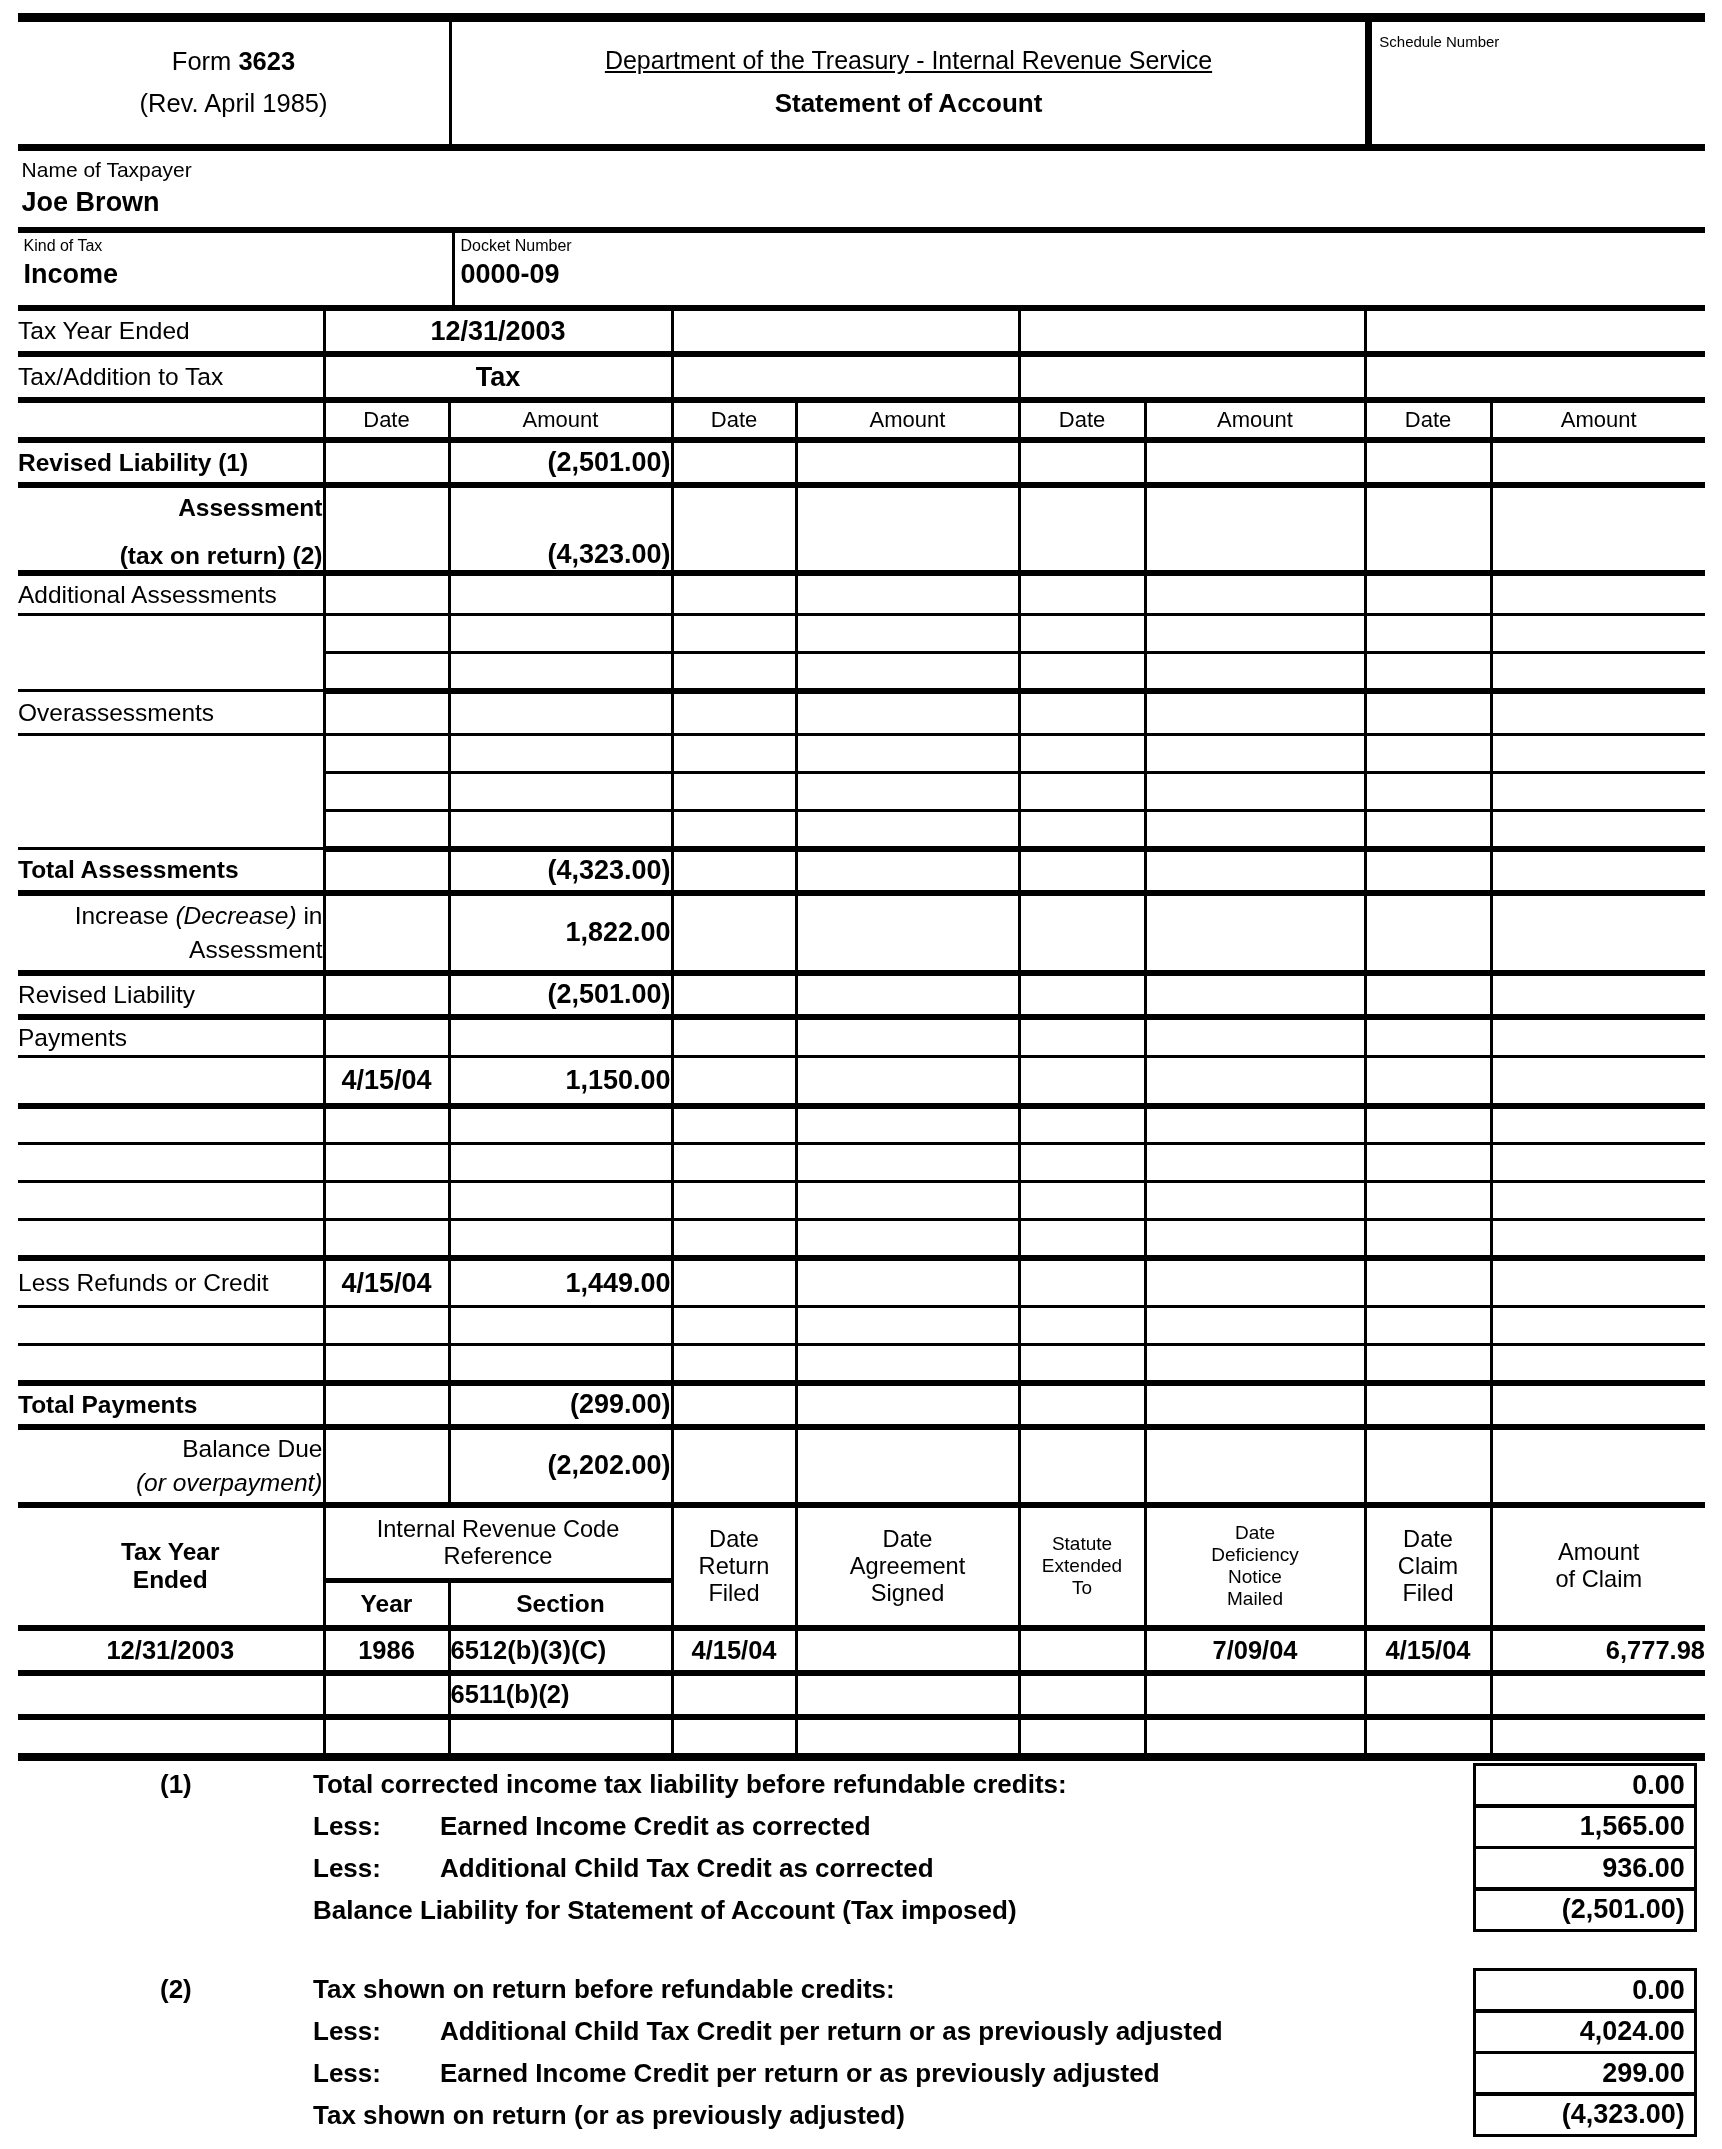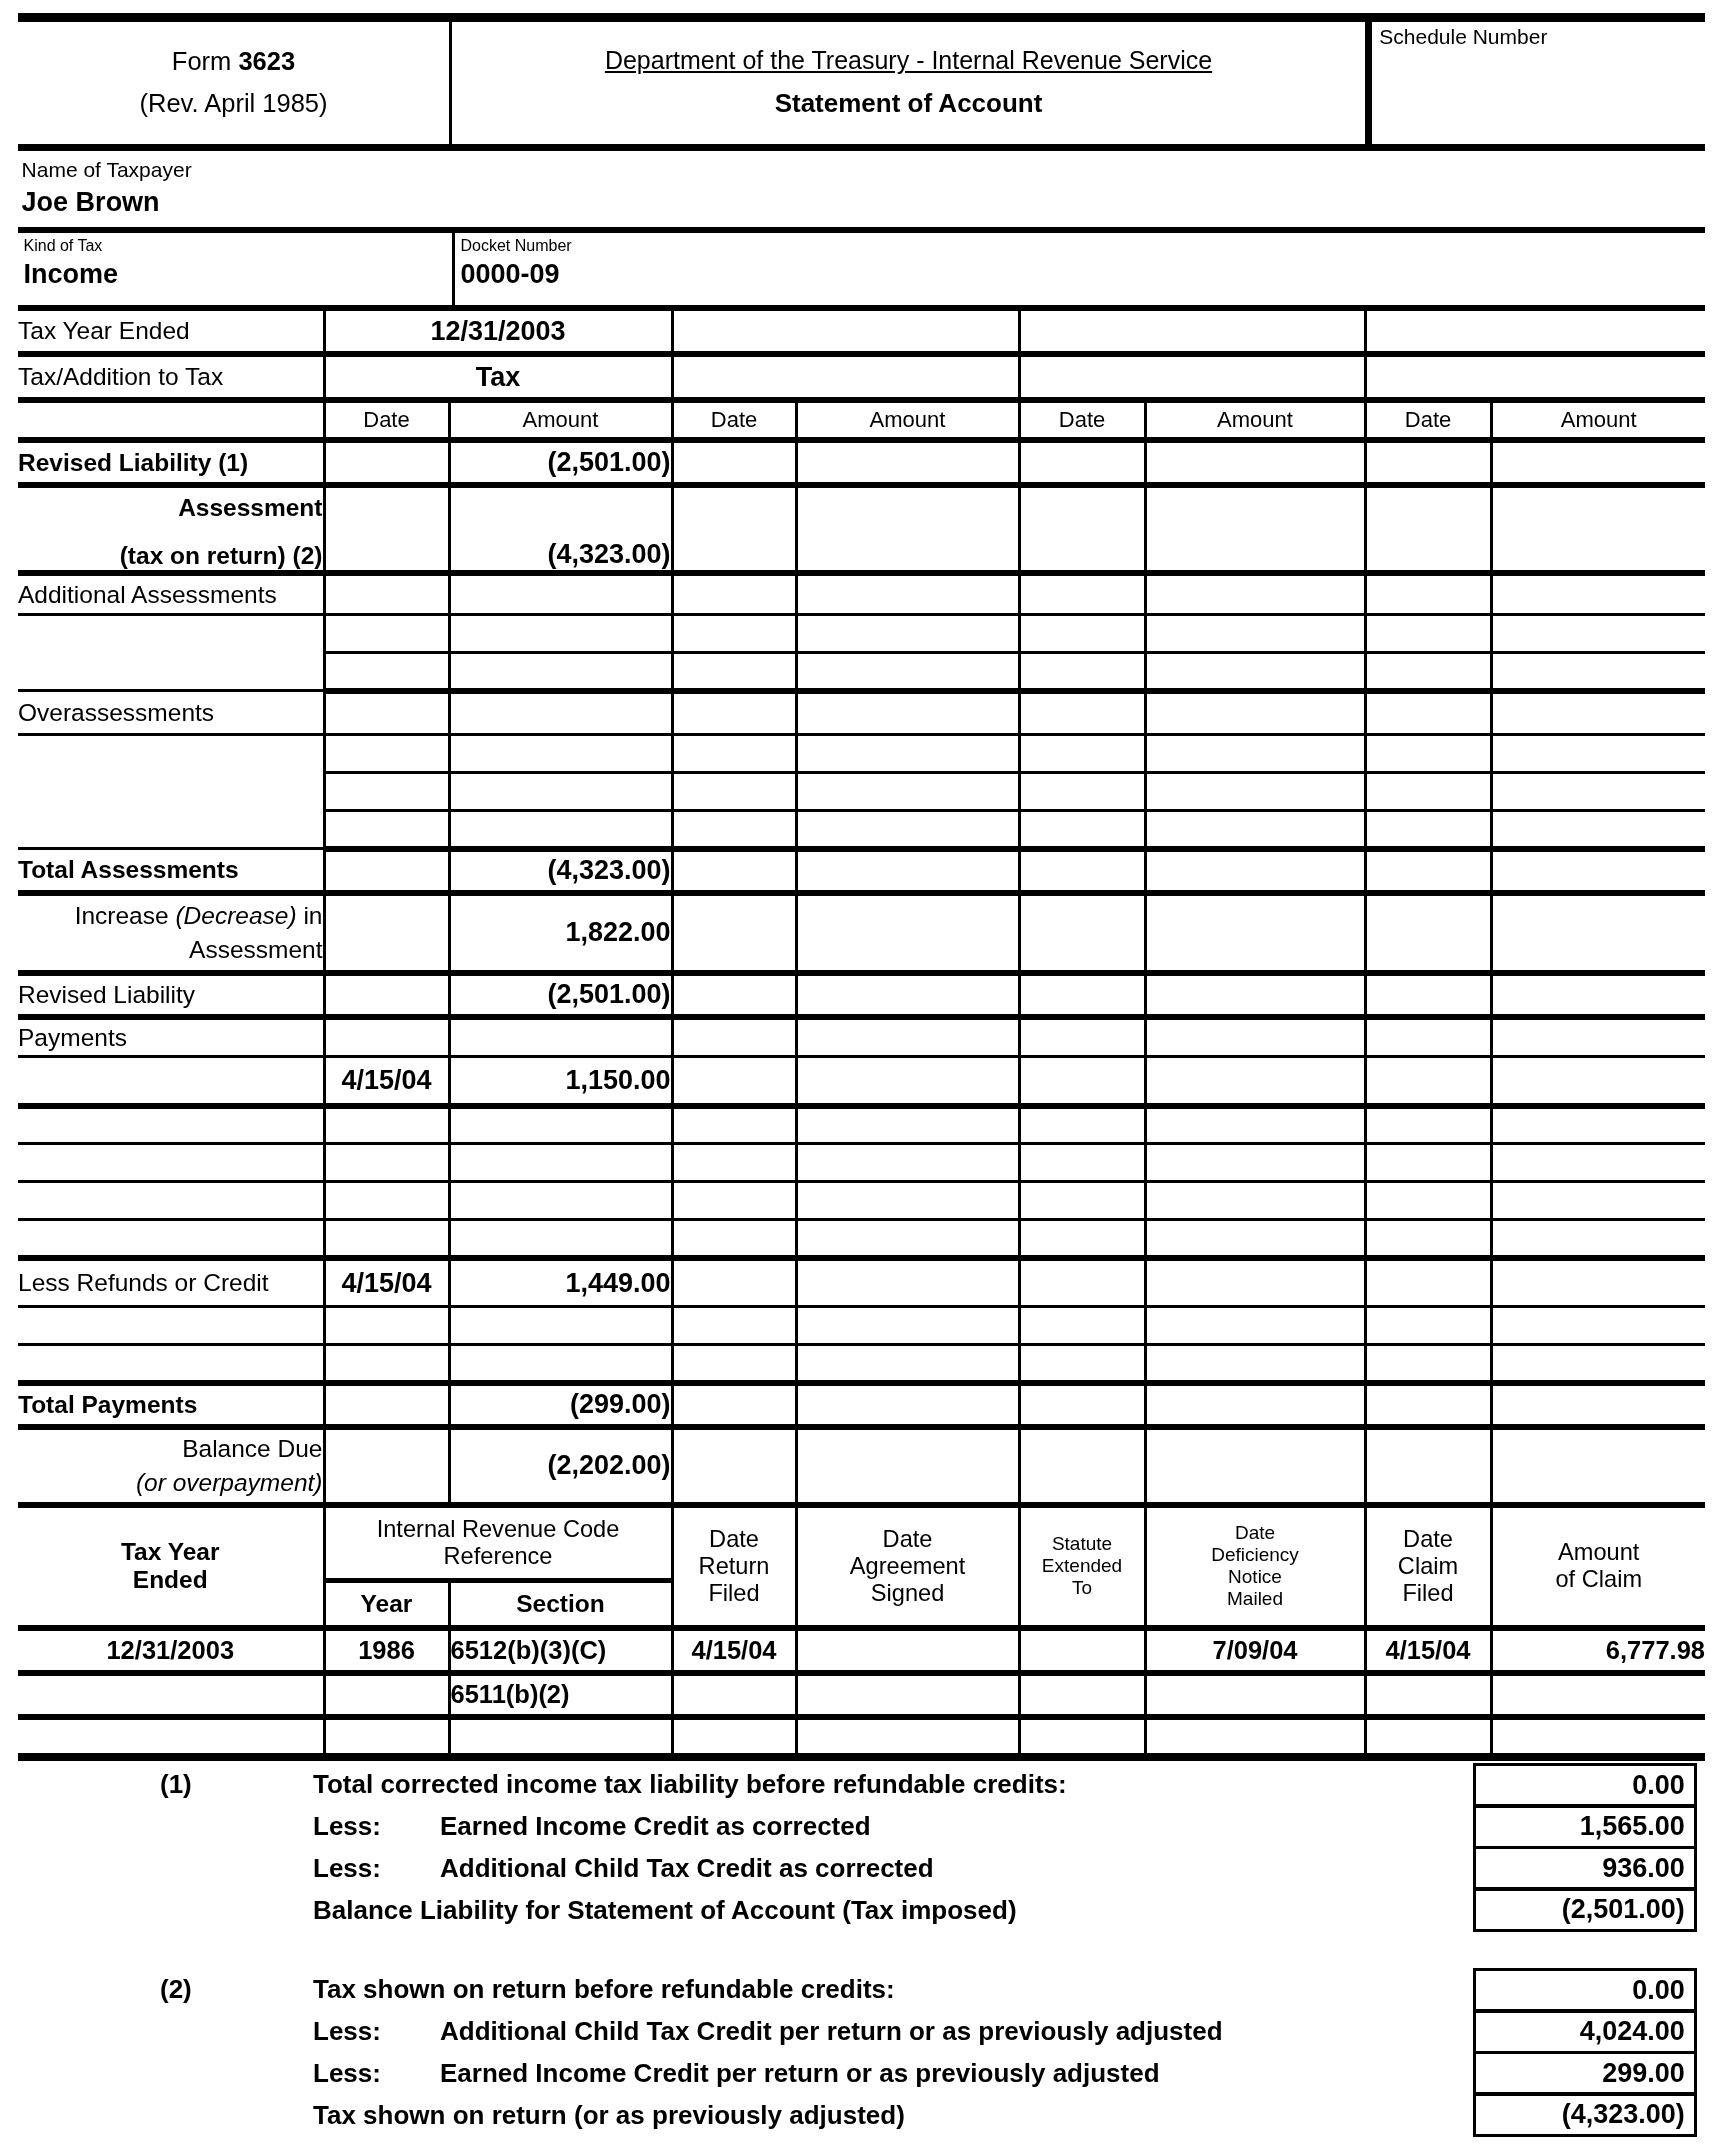--- a/index.html
+++ b/index.html
@@ -24,21 +24,21 @@
   .hdr-title {}
   .hdr-schedule {
     border-left: 7.3px solid #000;
     justify-content: flex-start; align-items: flex-start;
     padding: 3.6px 0 0 7.3px;
   }
   .t-form { font-size: 25.5px; }
   .t-form b { font-weight: bold; }
   .t-dept { font-size: 25px; text-decoration: underline; }
   .t-soa  { font-size: 26px; font-weight: bold; }
-  .t-small { font-size: 21px; }
+  .t-small { font-size: 15px; margin-top: 8px; }
 
   
   .name-block { padding: 7.3px 0 9px 3.6px; }
   .name-label { font-size: 21px; }
   .name-value { font-size: 27px; font-weight: bold; margin-top: 5.5px; }
 
   
   .kind-row {
     display: grid;
     grid-template-columns: 434px 567px 1fr;

